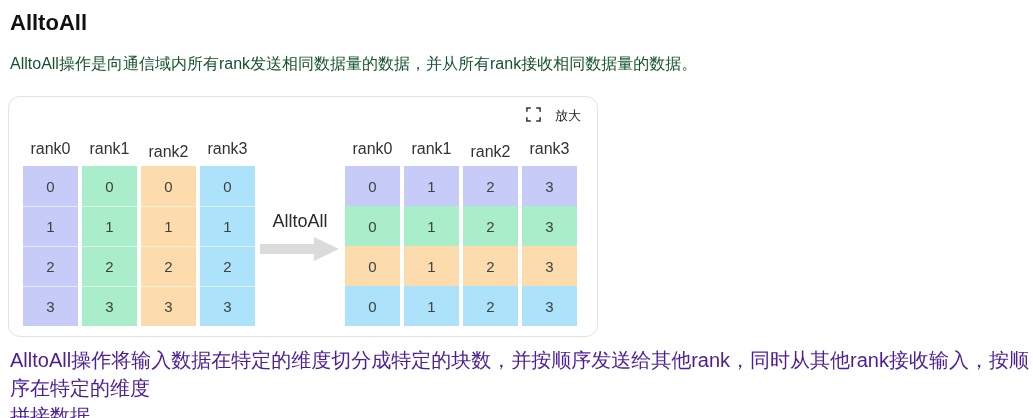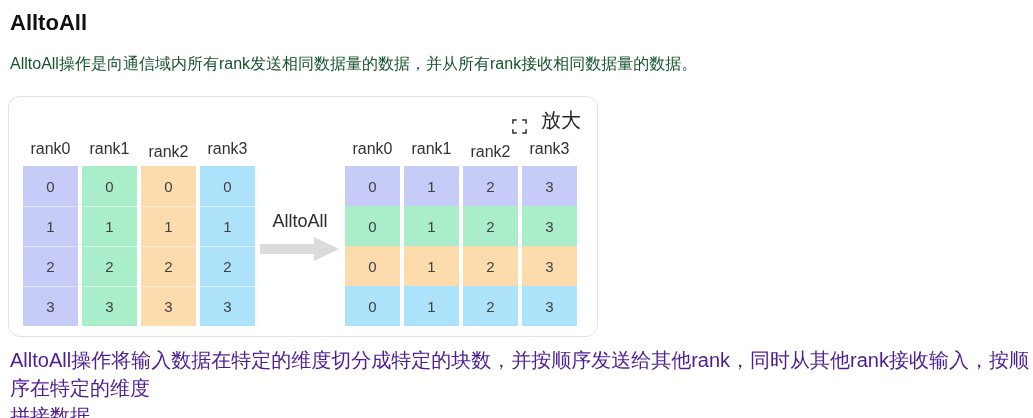--- a/index.html
+++ b/index.html
@@ -27,22 +27,22 @@
   .card {
     position: absolute; left: 8px; top: 96px;
     width: 590px; height: 241px;
     background: #ffffff;
     border: 1px solid #e2e2e2;
     border-radius: 12px;
   }
 
   .zoom-btn {
     position: absolute; top: 10px; right: 16px;
-    display: flex; align-items: flex-end; gap: 14px;
-    font-size: 20px; color: #262626; cursor: pointer; user-select: none;
+    display: flex; align-items: flex-start; gap: 14px;
+    font-size: 13px; color: #262626; cursor: pointer; user-select: none;
   }
   .zoom-btn svg { display: block; }
 
   .tables {
     position: absolute; left: 14px; top: 38px;
     display: flex; align-items: flex-start;
   }
   .dtable { display: flex; gap: 4px; }
   .dcol { display: flex; flex-direction: column; width: 55px; }
   .hd {

